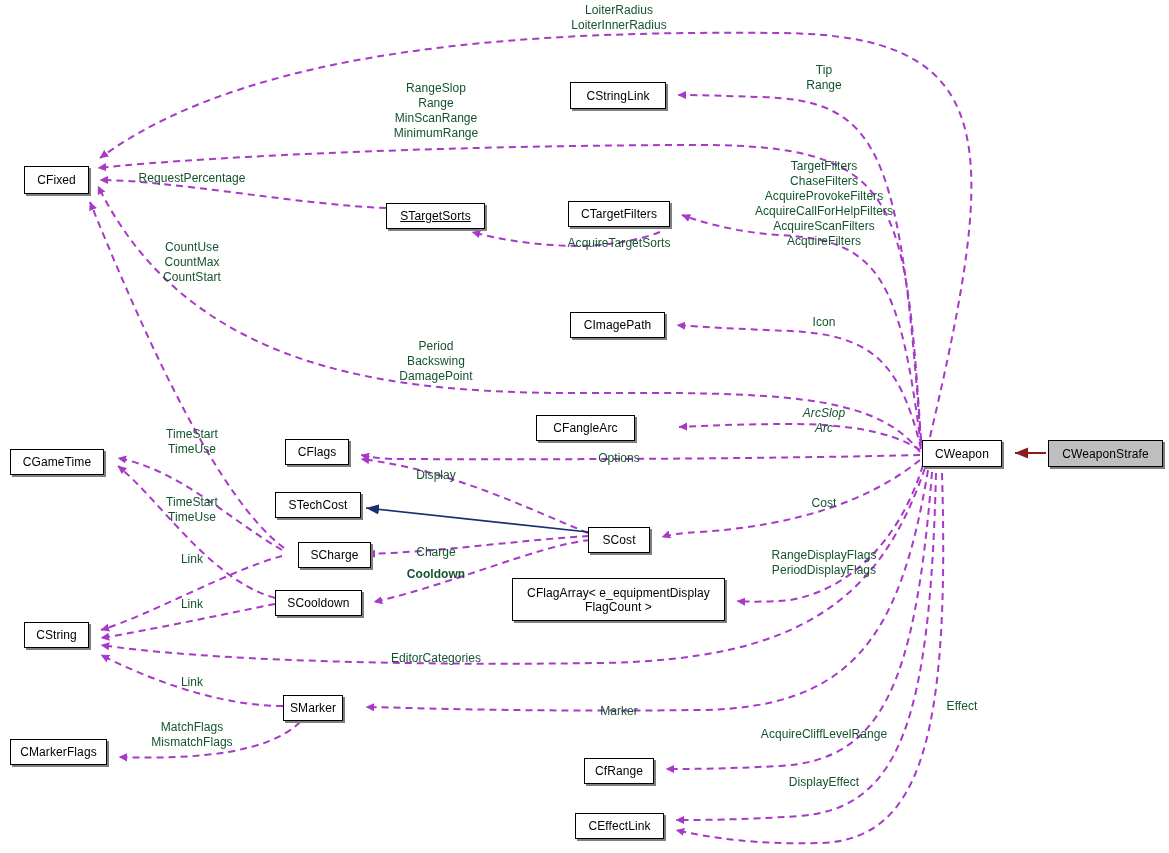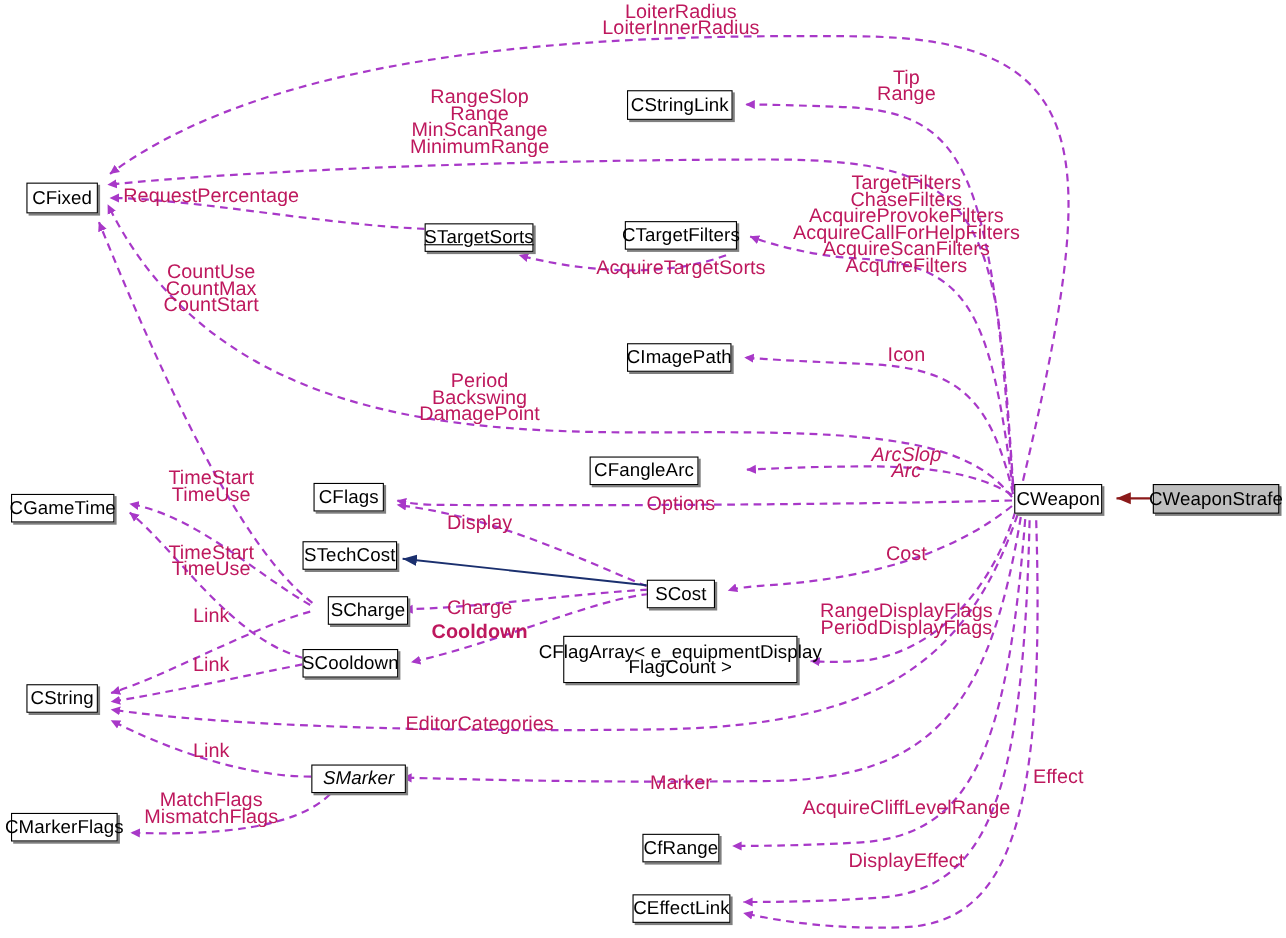--- a/index.html
+++ b/index.html
@@ -22,38 +22,38 @@
     width: 1169px;
     height: 853px;
     pointer-events: none;
   }
   .node {
     position: absolute;
     box-sizing: border-box;
     border: 1px solid #000000;
     background: #ffffff;
     color: #000000;
-    font-size: 17px;
+    font-size: 12px;
     line-height: 14px;
     display: flex;
     align-items: center;
     justify-content: center;
     text-align: center;
     box-shadow: 2px 2px 0 0 #7f7f7f;
     white-space: pre;
     letter-spacing: 0.1px;
   }
   .node.focus {
     background: #bfbfbf;
   }
   .edge-label {
     position: absolute;
-    font-size: 18px;
+    font-size: 12px;
     line-height: 15px;
-    color: #be185d;
+    color: #14532d;
     text-align: center;
     white-space: pre;
     transform: translateX(-50%);
     letter-spacing: 0.05px;
   }
 </style>
 </head>
 <body>
 
 <div id="diagram">
@@ -112,21 +112,21 @@
       <div class="node" style="left: 536px; top: 415px; width: 99px; height: 26px;"><span>CFangleArc</span></div>
       <div class="node" style="left: 922px; top: 440px; width: 80px; height: 27px;"><span>CWeapon</span></div>
       <div class="node focus" style="left: 1048px; top: 440px; width: 115px; height: 27px;"><span>CWeaponStrafe</span></div>
       <div class="node" style="left: 275px; top: 492px; width: 86px; height: 26px;"><span>STechCost</span></div>
       <div class="node" style="left: 588px; top: 527px; width: 62px; height: 26px;"><span>SCost</span></div>
       <div class="node" style="left: 282px; top: 542px; width: 73px; height: 26px; margin-left: 16px;"><span>SCharge</span></div>
       <div class="node" style="left: 275px; top: 590px; width: 87px; height: 26px;"><span>SCooldown</span></div>
       <div class="node" style="left: 512px; top: 578px; width: 213px; height: 43px;"><span>CFlagArray&lt; e_equipmentDisplay
 FlagCount &gt;</span></div>
       <div class="node" style="left: 24px; top: 622px; width: 65px; height: 26px;"><span>CString</span></div>
-      <div class="node" style="left: 283px; top: 695px; width: 86px; height: 26px; font-style: italic;"><span>SMarker</span></div>
+      <div class="node" style="left: 283px; top: 695px; width: 60px; height: 26px;"><span>SMarker</span></div>
       <div class="node" style="left: 10px; top: 739px; width: 97px; height: 26px;"><span>CMarkerFlags</span></div>
       <div class="node" style="left: 584px; top: 758px; width: 70px; height: 26px;"><span>CfRange</span></div>
       <div class="node" style="left: 575px; top: 813px; width: 89px; height: 26px;"><span>CEffectLink</span></div>
     </div>
   <div id="label-layer">
       <div class="edge-label" style="left: 619px; top: 3px;">LoiterRadius
 LoiterInnerRadius</div>
       <div class="edge-label" style="left: 436px; top: 81px;">RangeSlop
 Range
 MinScanRange

